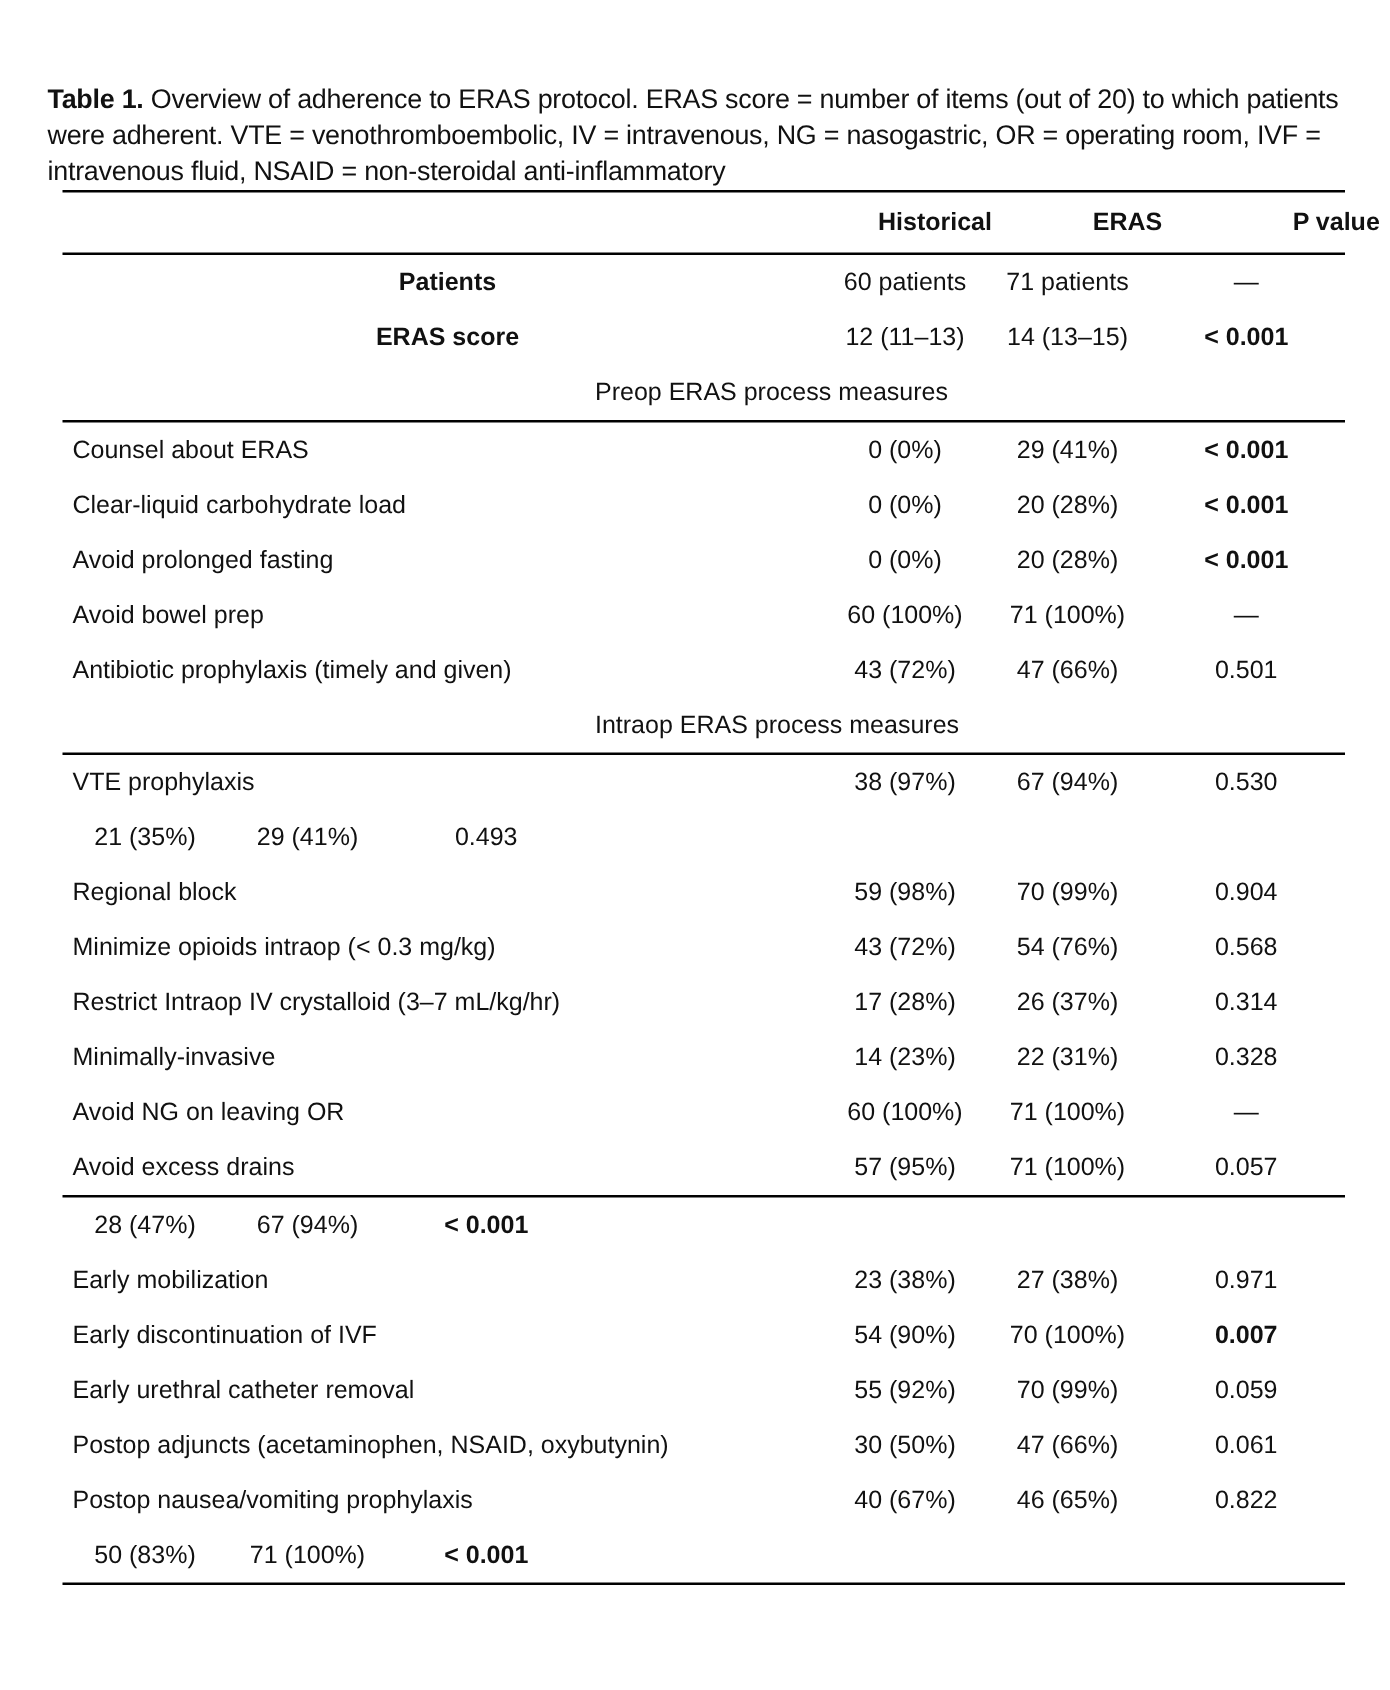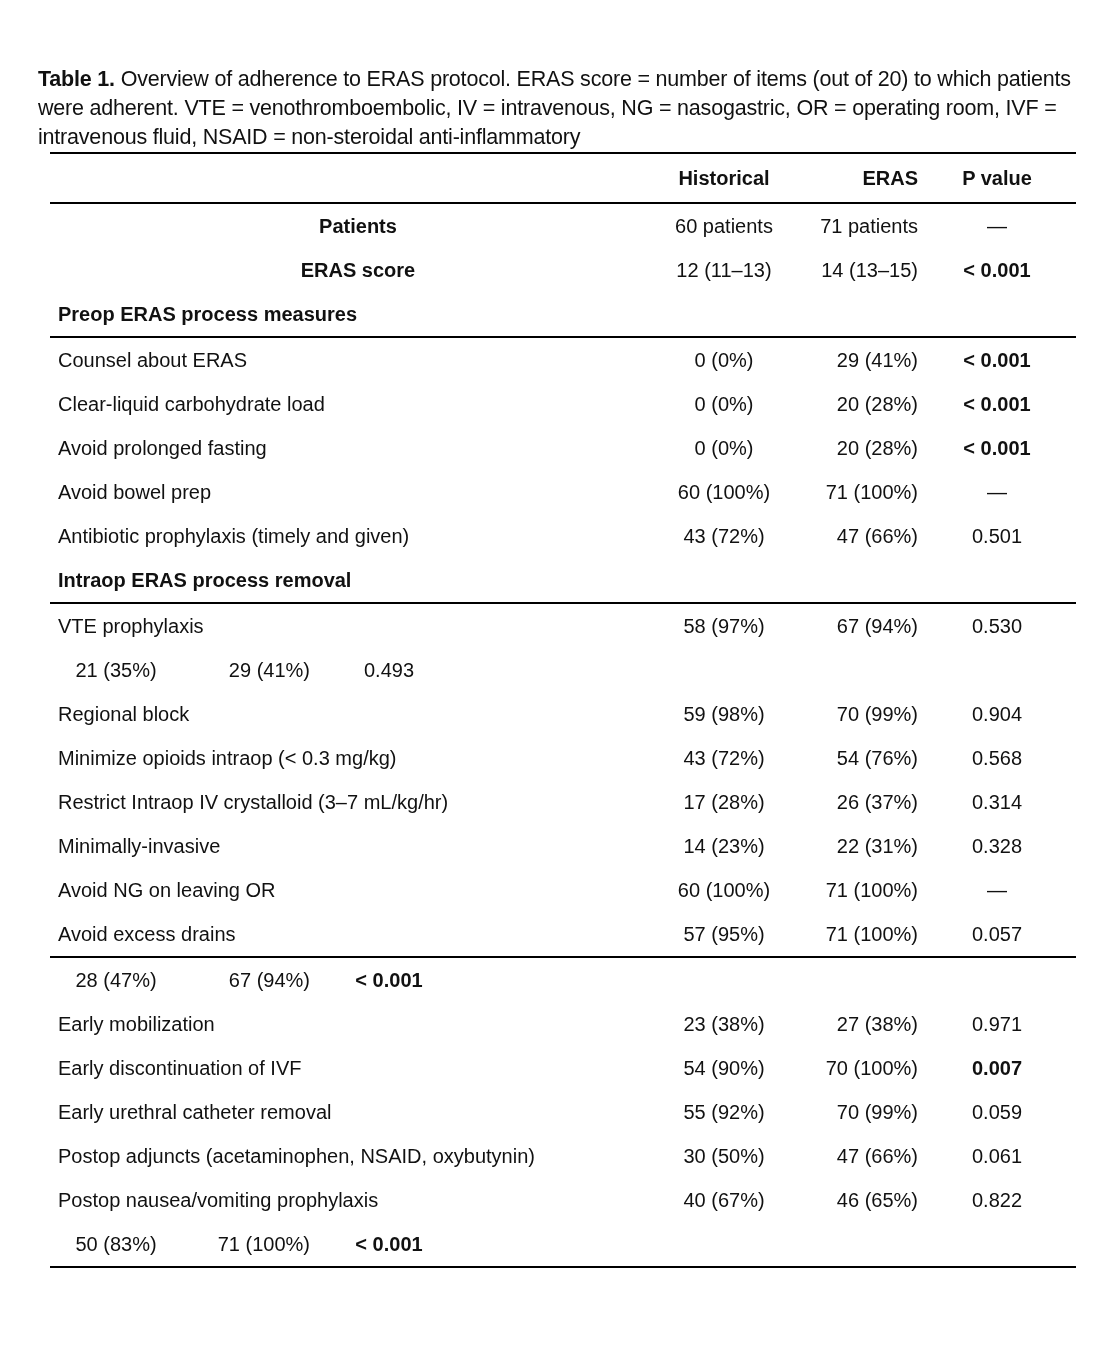--- a/index.html
+++ b/index.html
@@ -13,27 +13,27 @@
     }
     .caption b { font-weight: bold; }
     .tbl {
       position: absolute; left: 50px; top: 152px; width: 1026px;
     }
     .rule { height: 2px; background: #000; width: 100%; }
     .row {
       display: flex; align-items: center; height: 44px;
       font-size: 20px;
     }
-    .row.hdr { height: 48px; font-weight: bold; }
+    .row.hdr { height: 48px; font-weight: bold; gap: 24px; }
     .c0 { flex: 0 0 608px; padding-left: 8px; box-sizing: border-box; }
     .c1 { flex: 0 0 132px; text-align: center; }
-    .c2 { flex: 0 0 128px; text-align: right; }
+    .c2 { flex: 0 0 128px; text-align: center; }
     .c3 { flex: 0 0 158px; text-align: center; }
     .bold { font-weight: bold; text-align: center; }
-    .section { font-weight: bold; }
+    .section { font-weight: normal; justify-content: flex-end; }
   </style>
 </head>
 <body>
 
 <div class="caption"><b>Table 1.</b><span> Overview of adherence to ERAS protocol. ERAS score = number of items (out of 20) to which patients were adherent. VTE = venothromboembolic, IV = intravenous, NG = nasogastric, OR = operating room, IVF = intravenous fluid, NSAID = non-steroidal anti-inflammatory</span></div>
 
 <div class="tbl">
   <div class="rule"></div>
   <div class="row hdr">
     <div class="c0"></div>
@@ -83,26 +83,26 @@
         <div class="c2">71 (100%)</div>
         <div class="c3">—</div>
       </div>
       <div class="row">
         <div class="c0">Antibiotic prophylaxis (timely and given)</div>
         <div class="c1">43 (72%)</div>
         <div class="c2">47 (66%)</div>
         <div class="c3">0.501</div>
       </div>
       <div class="row section">
-        <div class="c0">Intraop ERAS process removal</div>
+        <div class="c0">Intraop ERAS process measures</div>
       </div>
       <div class="rule"></div>
       <div class="row">
         <div class="c0">VTE prophylaxis</div>
-        <div class="c1">58 (97%)</div>
+        <div class="c1">38 (97%)</div>
         <div class="c2">67 (94%)</div>
         <div class="c3">0.530</div>
       </div>
       <div class="row">
         <div class="c1">21 (35%)</div>
         <div class="c2">29 (41%)</div>
         <div class="c3">0.493</div>
       </div>
       <div class="row">
         <div class="c0">Regional block</div>

